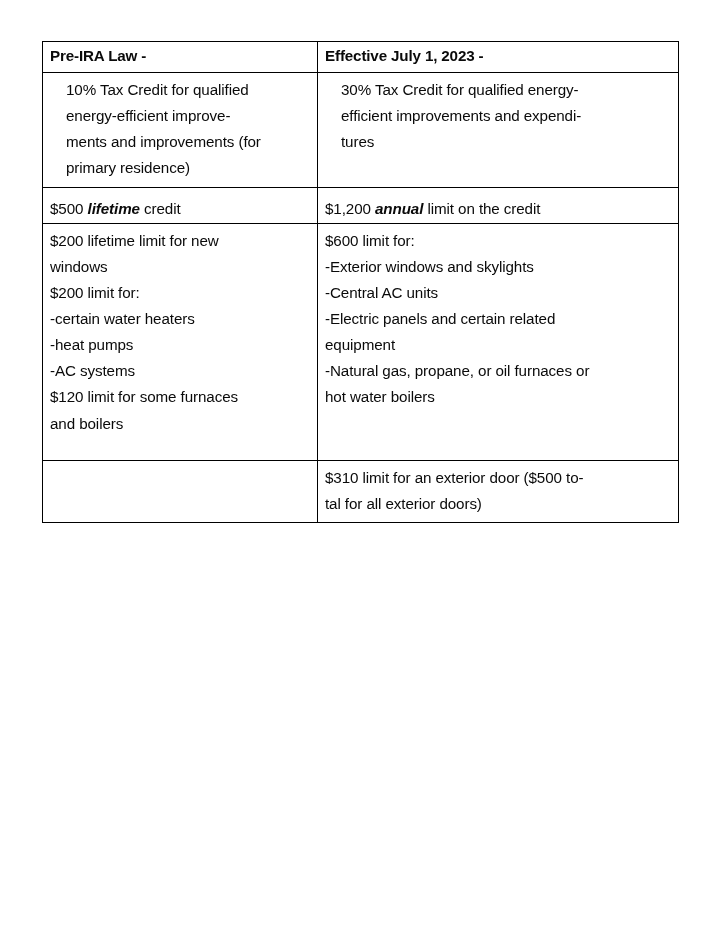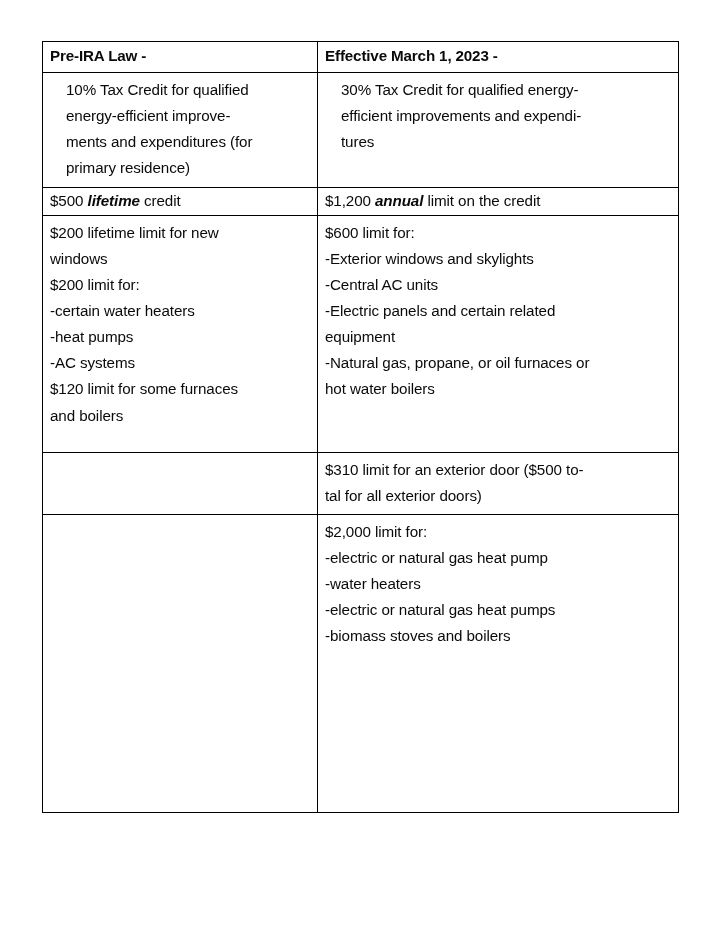--- a/index.html
+++ b/index.html
@@ -53,21 +53,21 @@
     font-weight: bold;
     line-height: 1.45;
     padding-top: 3px;
     padding-bottom: 4px;
     font-size: 15.2px;
     letter-spacing: -0.15px;
   }
 
   .row-single td {
     line-height: 1.45;
-    padding-top: 2px;
+    padding-top: 10px;
     padding-bottom: 3px;
   }
 
   
   .row-h-hdr    td { height: 23px; }
   .row-h-intro  td { height: 99px; padding-left: 23px; }
   .row-h-credit td { height: 21px; }
   .row-h-limits td { height: 227px; }
   .row-h-door   td { height: 46px; }
   .row-h-cap    td { height: 288px; }
@@ -96,29 +96,29 @@
       <col class="col-left">
       <col class="col-right">
     </colgroup>
     <tbody>
 
       <tr class="hdr-row row-h-hdr">
         <td>
           <span class="line">Pre-IRA Law -</span>
         </td>
         <td>
-          <span class="line">Effective March 1, 2023 -</span>
+          <span class="line">Effective July 1, 2023 -</span>
         </td>
       </tr>
 
       <tr class="row-h-intro">
         <td>
           <span class="line">10% Tax Credit for qualified</span>
           <span class="line">energy-efficient improve-</span>
-          <span class="line">ments and expenditures (for</span>
+          <span class="line">ments and improvements (for</span>
           <span class="line">primary residence)</span>
         </td>
         <td>
           <span class="line">30% Tax Credit for qualified energy-</span>
           <span class="line">efficient improvements and expendi-</span>
           <span class="line">tures</span>
         </td>
       </tr>
 
       <tr class="row-single row-h-credit">
@@ -153,27 +153,17 @@
       </tr>
 
       <tr class="row-h-door">
         <td class="cell-empty"></td>
         <td>
           <span class="line">$310 limit for an exterior door ($500 to-</span>
           <span class="line">tal for all exterior doors)</span>
         </td>
       </tr>
 
-      <tr class="row-h-cap">
-        <td class="cell-empty"></td>
-        <td>
-          <span class="line">$2,000 limit for:</span>
-          <span class="line">-electric or natural gas heat pump</span>
-          <span class="line">-water heaters</span>
-          <span class="line">-electric or natural gas heat pumps</span>
-          <span class="line">-biomass stoves and boilers</span>
-        </td>
-      </tr>
 
     </tbody>
   </table>
 
 </div>
 
 </body></html>

